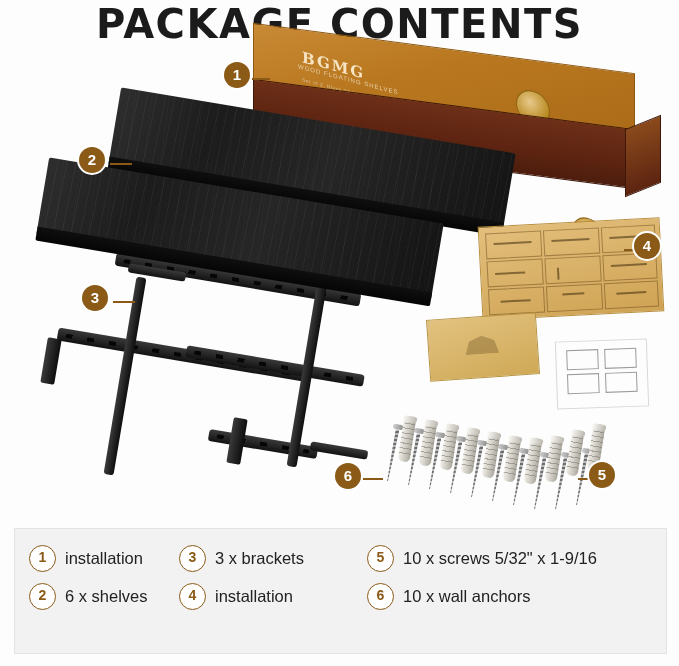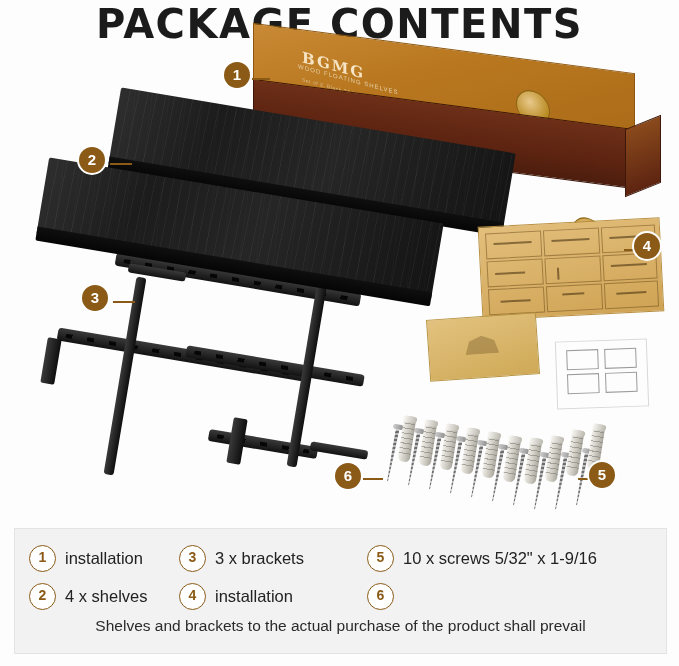--- a/index.html
+++ b/index.html
@@ -573,29 +573,29 @@
         <div class="legend-text">3 x brackets</div>
       </div>
 
       <div class="legend-cell">
         <div class="legend-num">5</div>
         <div class="legend-text">10 x screws 5/32" x 1-9/16</div>
       </div>
 
       <div class="legend-cell">
         <div class="legend-num">2</div>
-        <div class="legend-text">4 x shelves</div>
+        <div class="legend-text">6 x shelves</div>
       </div>
 
       <div class="legend-cell">
         <div class="legend-num">4</div>
         <div class="legend-text">installation</div>
       </div>
 
       <div class="legend-cell">
         <div class="legend-num">6</div>
+        <div class="legend-text">10 x wall anchors</div>
       </div>
 
     </div>
-    <div class="legend-footer">Shelves and brackets to the actual purchase of the product shall prevail</div>
   </div>
 
 </div>
 
 </body></html>

